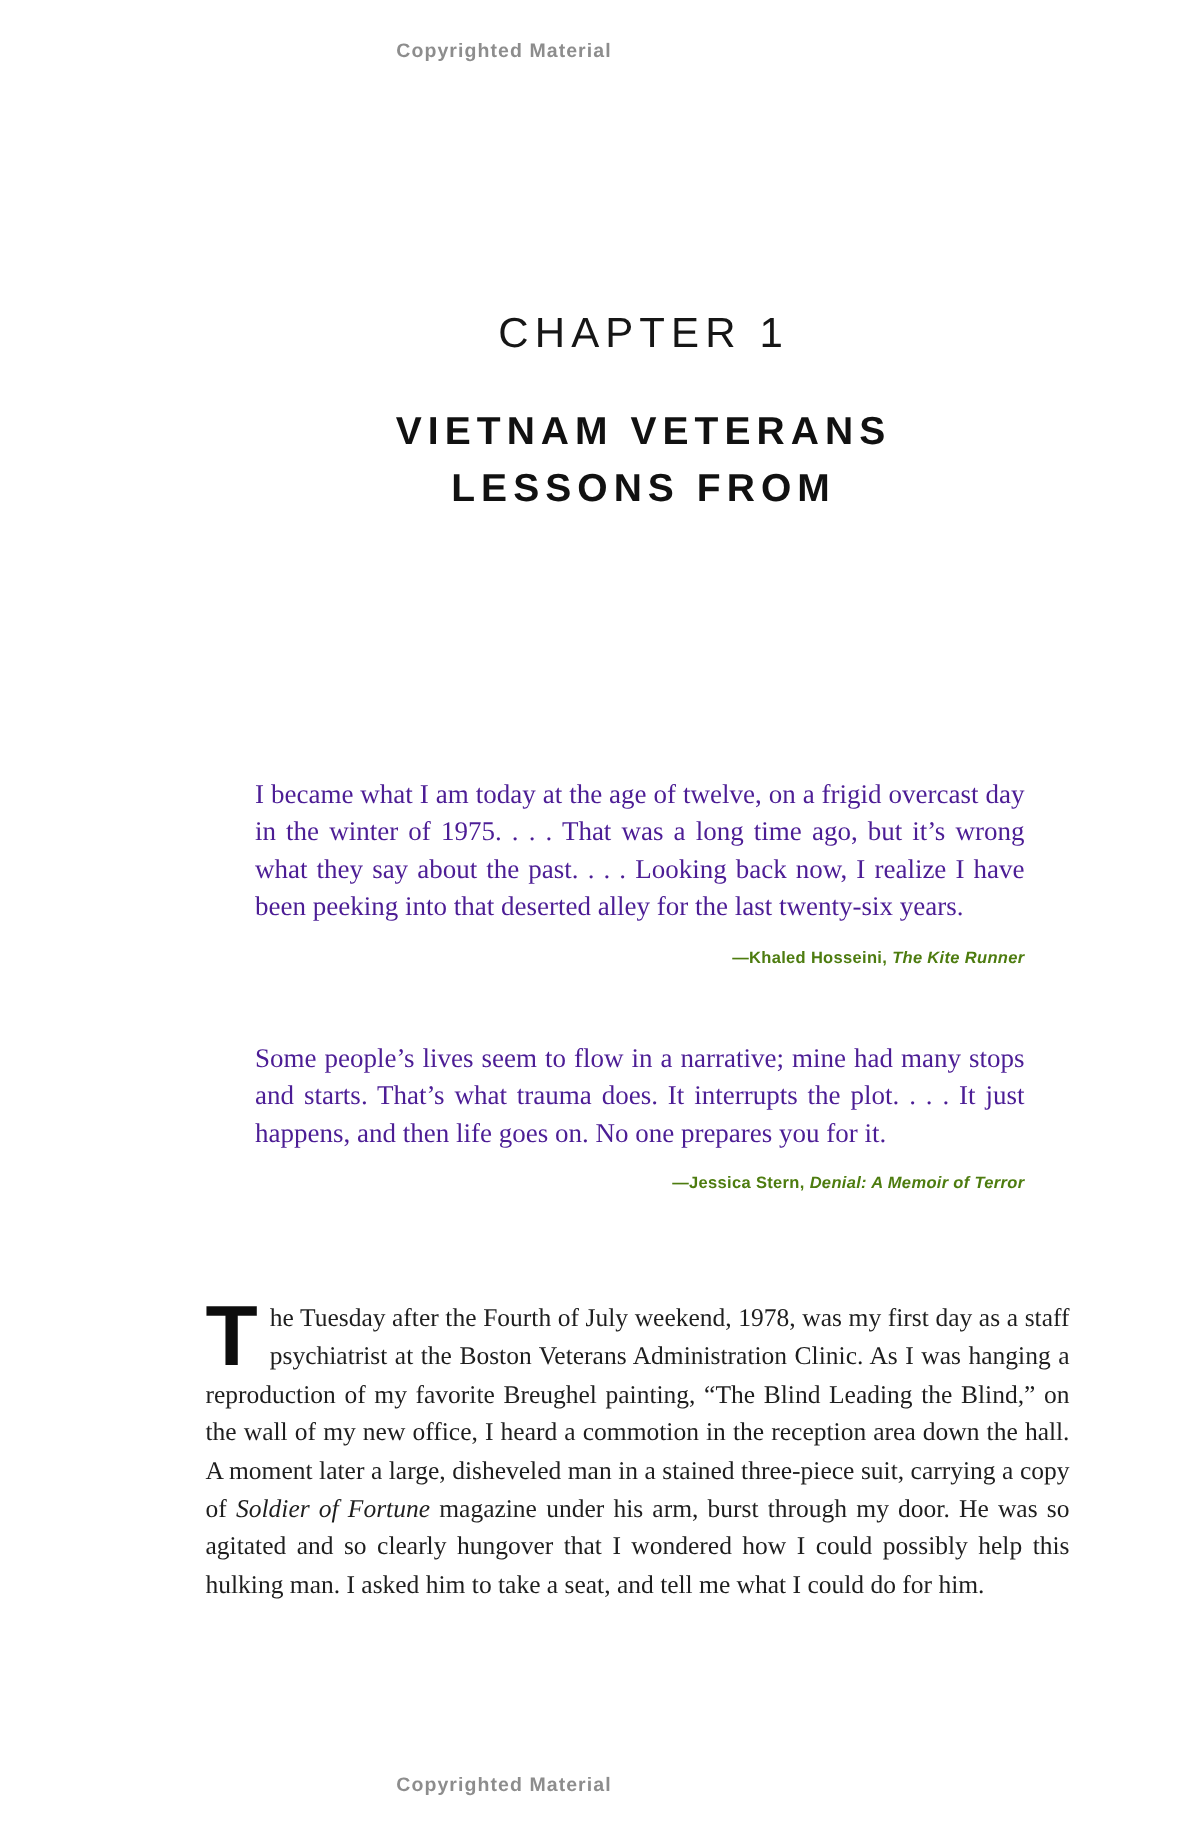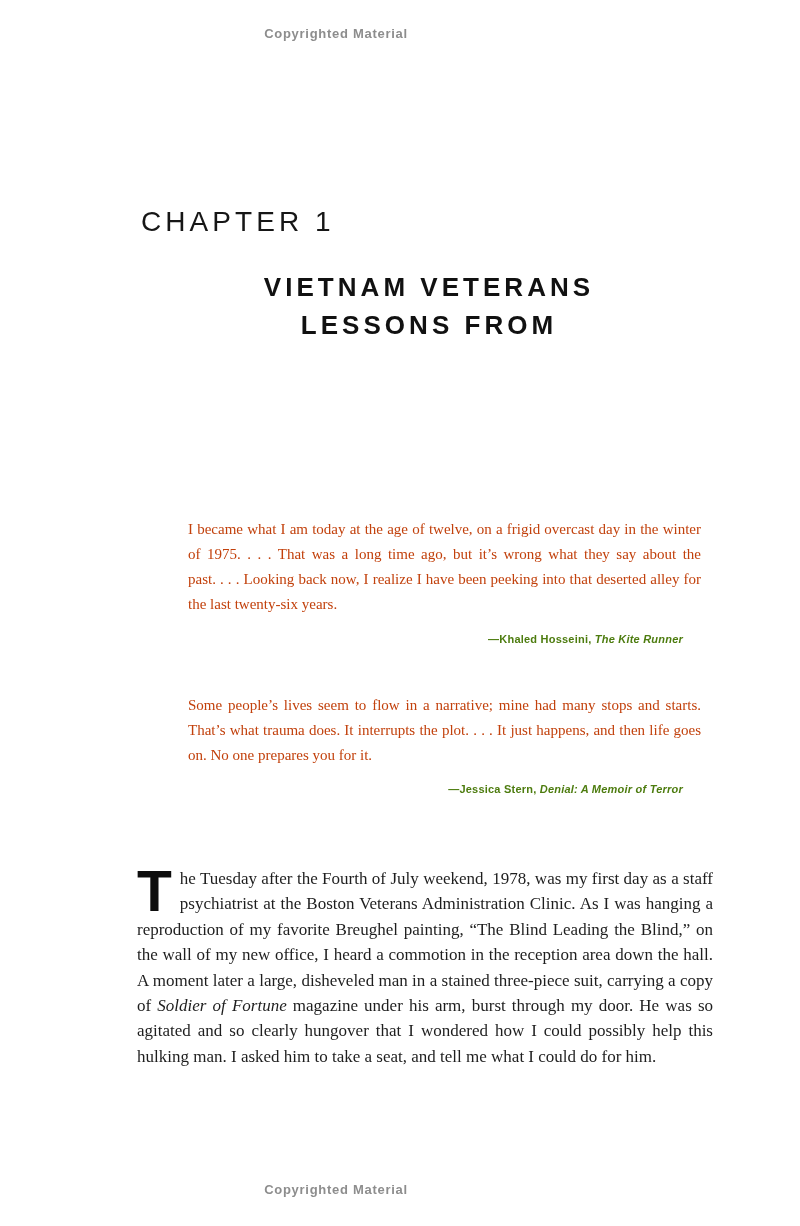--- a/index.html
+++ b/index.html
@@ -24,20 +24,21 @@
     color: #8d8d8d;
   }
   .copyright.top { top: 26px; }
   .copyright.bottom { top: 1182px; }
 
   .chapter-number {
     position: absolute;
     top: 206px;
     left: 137px;
     width: 576px;
+    text-align: center;
     font-family: "Liberation Sans", sans-serif;
     font-size: 28px;
     font-weight: 400;
     letter-spacing: 0.145em;
     padding-left: 0.145em; 
     color: #161616;
   }
   .chapter-title {
     position: absolute;
     top: 268px;
@@ -48,26 +49,26 @@
     font-size: 26px;
     font-weight: 800;
     letter-spacing: 0.155em;
     padding-left: 0.155em;
     line-height: 38px;
     color: #111111;
   }
 
   .epigraph {
     position: absolute;
-    left: 188px;
+    left: 170px;
     width: 513px;
     text-align: justify;
-    font-size: 15px;
+    font-size: 18px;
     line-height: 25px;
-    color: #c2410c;
+    color: #4c1d95;
   }
   .epigraph-1 { top: 517px; }
   .epigraph-2 { top: 693px; }
 
   .attribution {
     position: absolute;
     left: 170px;
     width: 513px;
     text-align: right;
     font-family: "Liberation Sans", sans-serif;

